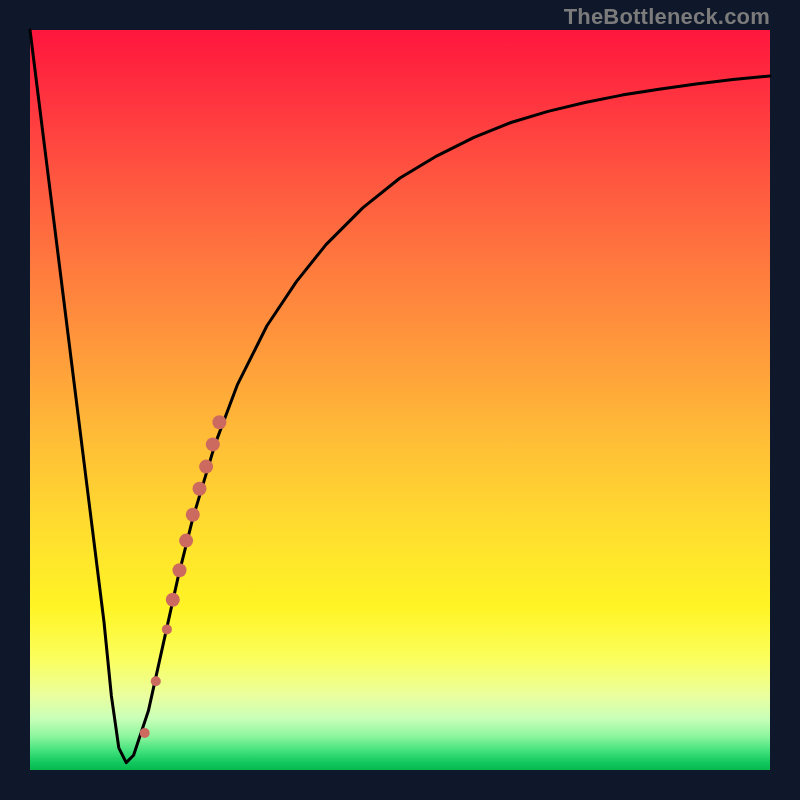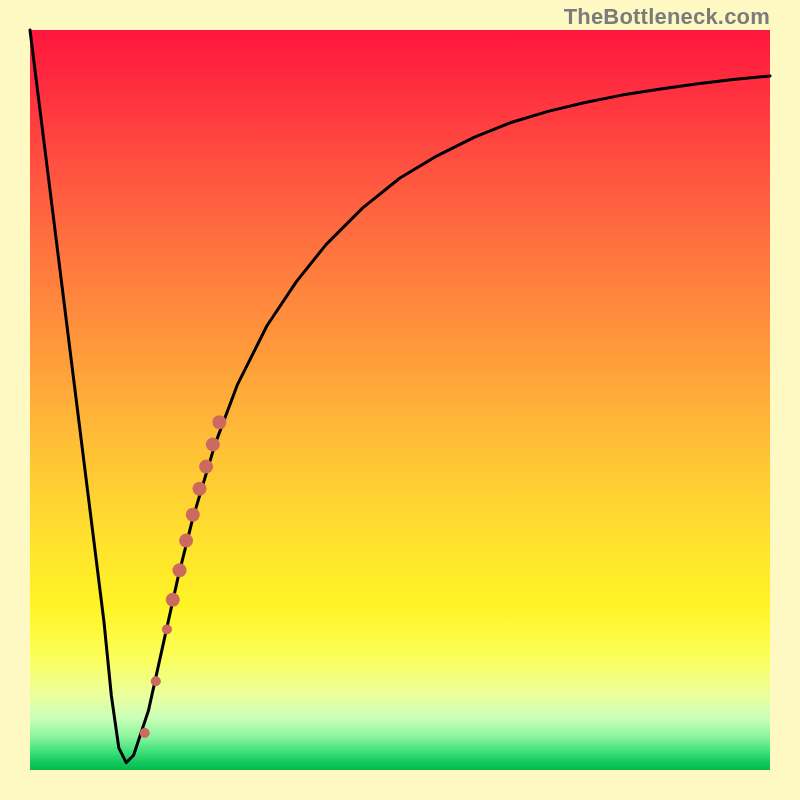--- a/index.html
+++ b/index.html
@@ -9,21 +9,21 @@
     height: 800px;
     background: #000;
     overflow: hidden;
   }
   .frame {
     position: absolute;
     left: 0;
     top: 0;
     width: 800px;
     height: 800px;
-    background: #fef9c3;
+    background: #0f172a;
   }
   .plot {
     position: absolute;
     left: 30px;
     top: 30px;
     width: 740px;
     height: 740px;
     
     background: linear-gradient(to bottom,
       #ff163d 0%,

